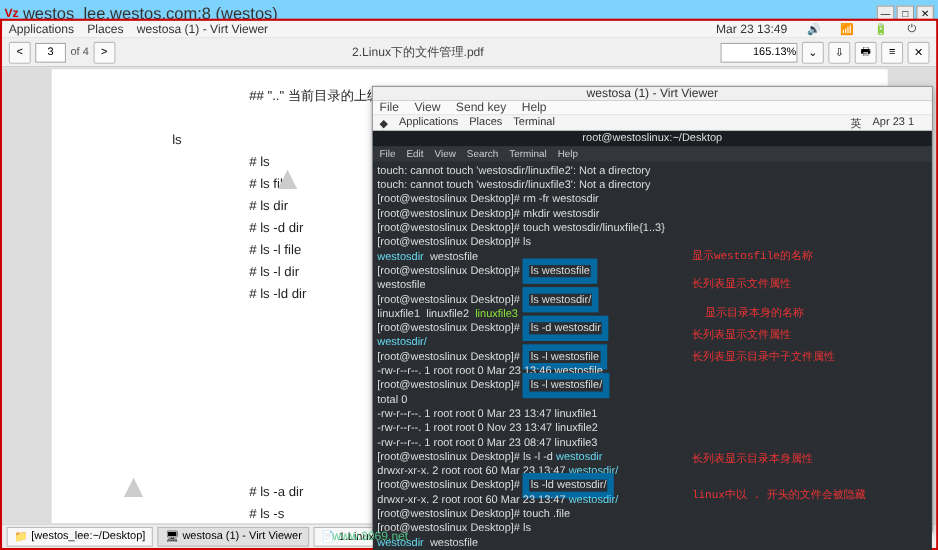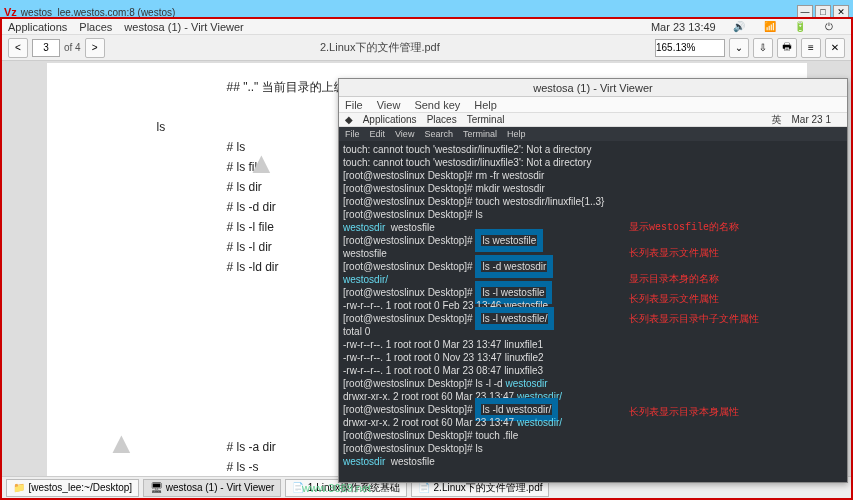--- a/index.html
+++ b/index.html
@@ -1,31 +1,31 @@
 <!DOCTYPE html>
 <html><head>
 <meta charset="utf-8">
 <style>
 *{margin:0;padding:0;box-sizing:border-box;font-family:sans-serif}
 body{width:853px;height:500px;overflow:hidden;background:#fff;position:relative;font-size:11px}
 .outer-title{height:17px;background:#7dd3fc;border-bottom:1px solid #ccc;display:flex;align-items:center;padding:12px 4px}
 .outer-title .vz{color:#c00;font-weight:bold;font-size:11px;margin-right:4px}
-.outer-title .t{flex:1;font-size:10px;color:#333}
+.outer-title .t{flex:1;font-size:15px;color:#333}
 .outer-title .wc{display:flex;gap:2px}
 .outer-title .wbtn{width:16px;height:14px;border:1px solid #999;background:#eee;font-size:9px;text-align:center;line-height:12px;cursor:pointer}
 .outer-red{border:2px solid #c00;position:absolute;top:17px;left:0;right:0;bottom:0}
 .gnome-bar{height:16px;background:#f5f5f5;border-bottom:1px solid #ddd;display:flex;align-items:center;padding:0 6px;font-size:11px;color:#333}
 .gnome-bar .sep{flex:1}
 .gnome-bar span{margin-right:12px}
 .gnome-bar .ico{margin-left:6px;font-size:10px}
 .pdf-toolbar{height:26px;background:#f0f0f0;border-bottom:1px solid #ccc;display:flex;align-items:center;padding:0 6px;gap:4px}
 .ptbtn{border:1px solid #bbb;background:#fafafa;height:20px;min-width:20px;padding:0 4px;font-size:10px;display:flex;align-items:center;justify-content:center;border-radius:2px}
 .pginput{width:28px;height:18px;border:1px solid #aaa;text-align:center;font-size:10px}
 .pdf-title{flex:1;text-align:center;font-size:11px;color:#444}
-.zoom{width:70px;height:18px;border:1px solid #aaa;text-align:left;font-size:10px}
+.zoom{width:70px;height:18px;border:1px solid #aaa;text-align:right;font-size:10px}
 .pdf-body{position:relative;height:calc(100% - 42px - 22px);background:#ddd;display:flex;justify-content:center;overflow:hidden}
 .page{background:#fff;width:760px;margin-top:2px;padding:14px 110px;font-family:monospace;font-size:12px;line-height:20px;color:#222;position:relative}
 .page .row{display:flex}
 .page .c1{width:70px}
 .taskbar{position:absolute;bottom:0;left:0;right:0;height:22px;background:#eee;border-top:1px solid #ccc;display:flex;align-items:center;padding:0 4px;gap:4px;font-size:10px}
 .task{border:1px solid #bbb;background:#f8f8f8;padding:1px 6px;height:18px;display:flex;align-items:center;gap:3px}
 .task.active{background:#e0e0e0}
 .virt{position:absolute;top:59px;left:336px;width:510px;height:405px;background:#fff;border:1px solid #888;box-shadow:0 2px 6px rgba(0,0,0,.3);display:flex;flex-direction:column}
 .virt-title{height:18px;background:#f0f0f0;border-bottom:1px solid #ccc;display:flex;align-items:center;justify-content:center;font-size:11px;color:#333}
 .virt-menu{height:16px;background:#fafafa;border-bottom:1px solid #ddd;display:flex;align-items:center;padding:0 6px;gap:14px;font-size:11px;color:#444}
@@ -150,51 +150,55 @@
    <span>Send key</span>
    <span>Help</span>
   </div>
   <div class="inner-bar">
    <span>◆</span>
    <span>Applications</span>
    <span>Places</span>
    <span>Terminal</span>
    <span class="sep"></span>
    <span>英</span>
-   <span>Mar 23  1</span>
+   <span>Apr 23  1</span>
   </div>
   <div class="term-wrap">
+   <div class="term-title">root@westoslinux:~/Desktop</div>
    <div class="term-menu">
     <span>File</span>
     <span>Edit</span>
     <span>View</span>
     <span>Search</span>
     <span>Terminal</span>
     <span>Help</span>
    </div>
    <div class="term-body" id="tb">
     <div class="anno" style="top:80px;left:290px">显示westosfile的名称</div>
     <div class="anno" style="top:106px;left:290px">长列表显示文件属性</div>
-    <div class="anno" style="top:132px;left:290px">显示目录本身的名称</div>
+    <div class="anno" style="top:132px;left:302px">显示目录本身的名称</div>
     <div class="anno" style="top:152px;left:290px">长列表显示文件属性</div>
     <div class="anno" style="top:172px;left:290px">长列表显示目录中子文件属性</div>
     <div class="anno" style="top:265px;left:290px">长列表显示目录本身属性</div>
+    <div class="anno" style="top:298px;left:290px">linux中以 . 开头的文件会被隐藏</div>
    <div class="ln">touch: cannot touch 'westosdir/linuxfile2': Not a directory</div>
           <div class="ln">touch: cannot touch 'westosdir/linuxfile3': Not a directory</div>
           <div class="ln">[root@westoslinux Desktop]# rm -fr westosdir</div>
           <div class="ln">[root@westoslinux Desktop]# mkdir westosdir</div>
           <div class="ln">[root@westoslinux Desktop]# touch westosdir/linuxfile{1..3}</div>
           <div class="ln">[root@westoslinux Desktop]# ls</div>
           <div class="ln"><span class="cy">westosdir</span>  westosfile</div>
           <div class="ln">[root@westoslinux Desktop]# <span class="rbox">ls westosfile</span></div>
           <div class="ln">westosfile</div>
+          <div class="ln">[root@westoslinux Desktop]# <span class="rbox">ls westosdir/</span></div>
+          <div class="ln">linuxfile1  linuxfile2  <span class="gr">linuxfile3</span></div>
           <div class="ln">[root@westoslinux Desktop]# <span class="rbox">ls -d westosdir</span></div>
           <div class="ln"><span class="cy">westosdir/</span></div>
           <div class="ln">[root@westoslinux Desktop]# <span class="rbox">ls -l westosfile</span></div>
-          <div class="ln">-rw-r--r--. 1 root root 0 Feb 23 13:46 westosfile</div>
+          <div class="ln">-rw-r--r--. 1 root root 0 Mar 23 13:46 westosfile</div>
           <div class="ln">[root@westoslinux Desktop]# <span class="rbox">ls -l westosfile/</span></div>
           <div class="ln">total 0</div>
           <div class="ln">-rw-r--r--. 1 root root 0 Mar 23 13:47 linuxfile1</div>
           <div class="ln">-rw-r--r--. 1 root root 0 Nov 23 13:47 linuxfile2</div>
           <div class="ln">-rw-r--r--. 1 root root 0 Mar 23 08:47 linuxfile3</div>
           <div class="ln">[root@westoslinux Desktop]# ls -l -d <span class="cy">westosdir</span></div>
           <div class="ln">drwxr-xr-x. 2 root root 60 Mar 23 13:47 <span class="cy">westosdir/</span></div>
           <div class="ln">[root@westoslinux Desktop]# <span class="rbox">ls -ld westosdir/</span></div>
           <div class="ln">drwxr-xr-x. 2 root root 60 Mar 23 13:47 <span class="cy">westosdir/</span></div>
           <div class="ln">[root@westoslinux Desktop]# touch .file</div>

